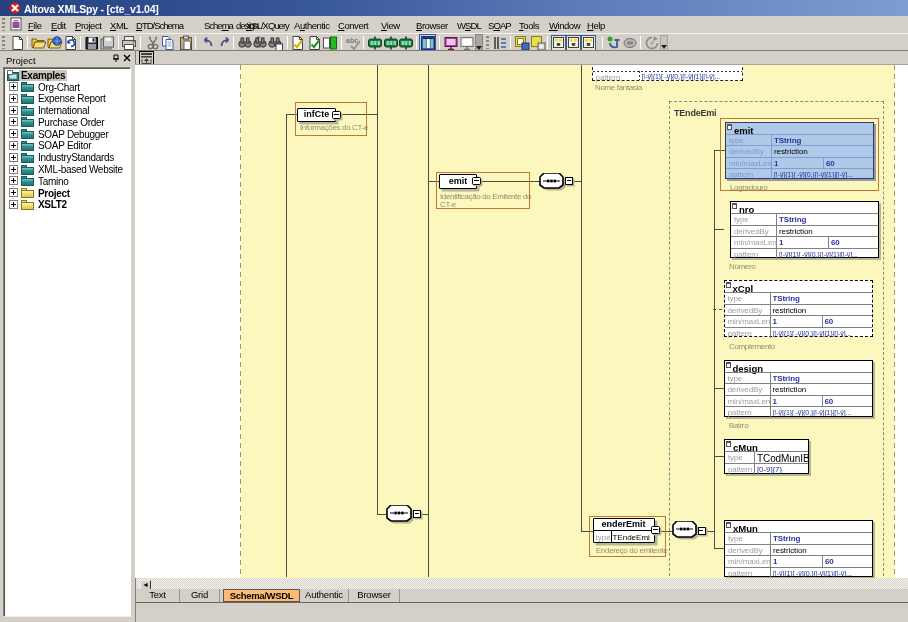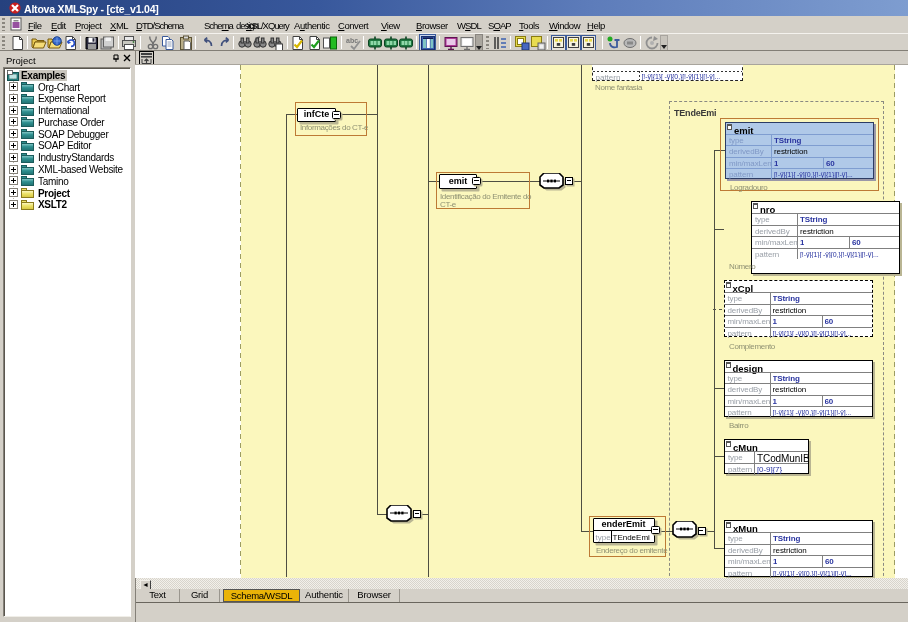--- a/index.html
+++ b/index.html
@@ -60,21 +60,21 @@
 .blue .rl{background:#7f9dd0;}
 .blue .cl{background:#7f9dd0;}
 .blue .lab{color:#8099c6;}
 
 .seq{position:absolute;}
 
 #hscroll{left:0;top:527px;width:773px;height:13px;background-image:conic-gradient(#f2f0ea 25%,#d8d4cc 0 50%,#f2f0ea 0 75%,#d8d4cc 0);background-size:2px 2px;}
 #hsbtn{position:absolute;left:4px;top:2px;width:11px;height:10px;background:#d4d0c8;border:1px solid #404040;border-top-color:#f0eee8;border-left-color:#f0eee8;font-size:7px;line-height:8px;text-align:center;color:#000;}
 #viewtabs{left:0;top:538px;width:773px;height:13px;background:#d4d0c8;font-size:9.5px;}
 #viewtabs .vt{position:absolute;top:0;height:13px;text-align:center;color:#000;border-right:1px solid #9a968e;line-height:12px;letter-spacing:-0.2px;}
-#viewtabs .vtsel{position:absolute;top:0px;height:13px;border:1px solid #555;background:#eab308;font-weight:normal;text-align:center;line-height:12px;letter-spacing:-0.3px;}
+#viewtabs .vtsel{position:absolute;top:0px;height:13px;border:1px solid #555;background:#fdba74;font-weight:bold;text-align:center;line-height:12px;letter-spacing:-0.3px;}
 #dtline{left:0;top:551px;width:773px;height:1px;background:#6a665e;}
 #doctabs{left:0;top:552px;width:773px;height:19px;background:#d4d0c8;margin-top:20px;}
 #dtab{position:absolute;left:3px;top:1px;width:64px;height:16px;background:#fff;border:1px solid #6a665e;border-bottom:none;clip-path:polygon(0 0,57px 0,100% 100%,0 100%);font-size:10px;font-weight:bold;}
 #dtab span{position:absolute;left:15px;top:2px;}
 </style></head>
 <body>
 <div class="a" id="title">
   <svg style="position:absolute;left:9px;top:2px" width="12" height="12" viewBox="0 0 12 12">
       <circle cx="6" cy="6" r="5.6" fill="#c81e1e"></circle>
       <path d="M3 3 L9 9 M9 3 L3 9" stroke="#fff" stroke-width="2.2"></path>
@@ -510,21 +510,21 @@
         <span class="val" style="left:48px;top:13px;font-weight:bold;">TString</span>
         <span class="lab" style="top:24.5px;">derivedBy</span>
         <span class="val blk" style="left:48px;top:24.5px;">restriction</span>
         <span class="lab" style="top:36px;">min/maxLen</span>
         <span class="val" style="left:48px;top:36px;font-weight:bold;">1</span>
         <span class="val" style="left:100px;top:36px;font-weight:bold;">60</span>
         <span class="lab" style="top:47.5px;">pattern</span>
         <span class="val pat" style="left:48px;top:48.5px;right:1px;">[!-ÿ]{1}[ -ÿ]{0,}[!-ÿ]{1}|[!-ÿ]...</span>
       </div>
       <div class="ann" style="left:595px;top:119px;">Logradouro</div>
-      <div class="atab" style="left:616px;top:136px;height:73px;">
+      <div class="atab" style="left:595px;top:136px;height:57px;">
         <div class="aico"></div>
         <div class="nm">nro</div>
         <div class="rl" style="top:11px;"></div>
         <div class="rl" style="top:22.5px;"></div>
         <div class="rl" style="top:34px;"></div>
         <div class="rl" style="top:45.5px;"></div>
         <div class="cl" style="left:45px;top:11px;height:46px;"></div>
         <div class="cl" style="left:97px;top:34px;height:11.5px;"></div>
         <span class="lab" style="top:13px;">type</span>
         <span class="val" style="left:48px;top:13px;font-weight:bold;">TString</span>

